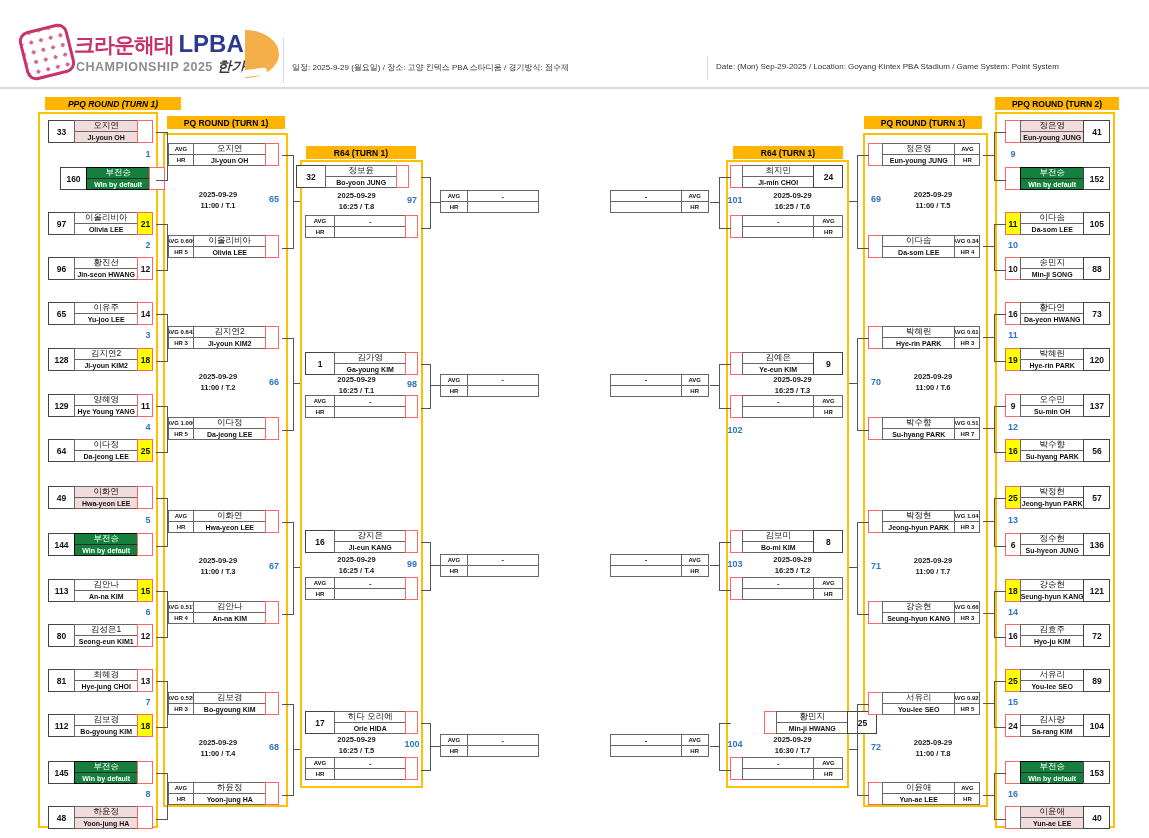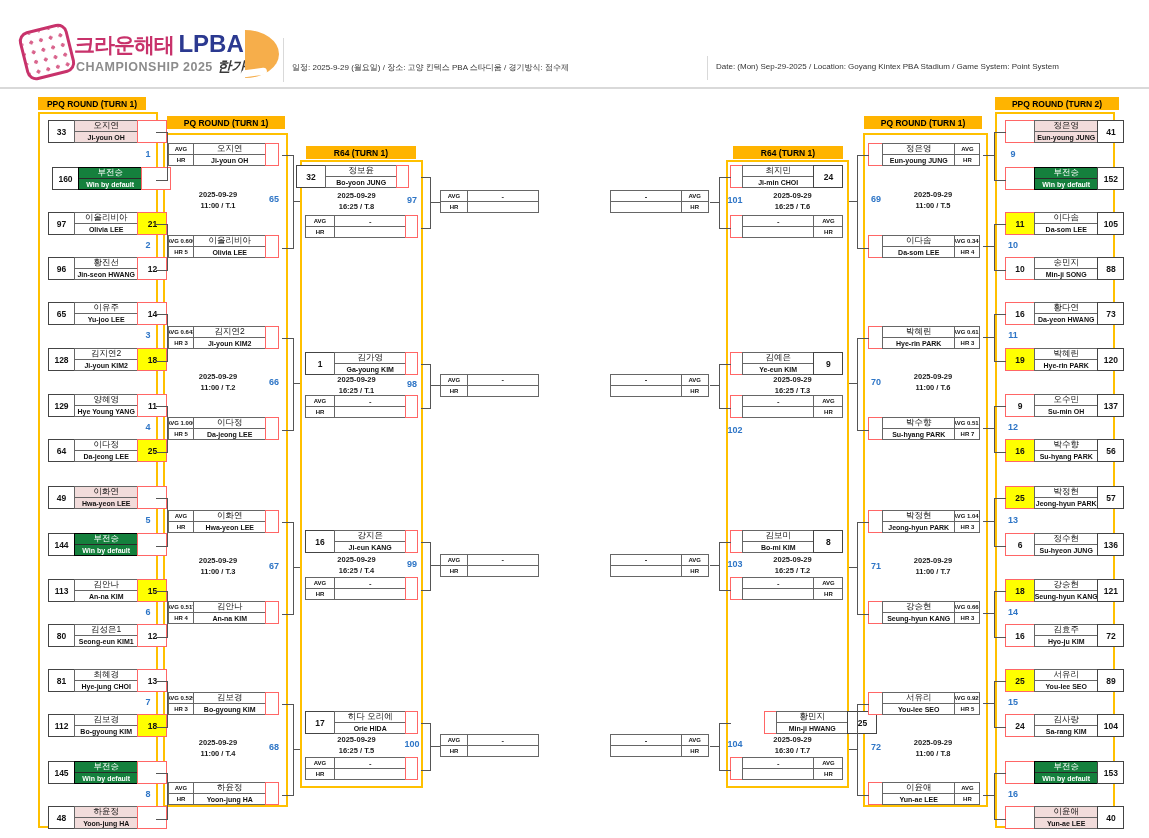--- a/index.html
+++ b/index.html
@@ -29,21 +29,21 @@
   .bx{box-sizing:border-box;background:#fff;}
   .seed{border:1.3px solid #444;display:flex;align-items:center;justify-content:center;font-size:8.5px;font-weight:bold;}
   .nm{border:1.3px solid #666;display:flex;flex-direction:column;}
   .nm .kr{flex:1;display:flex;align-items:center;justify-content:center;font-size:8.5px;border-bottom:1.3px solid #666;white-space:nowrap;overflow:hidden;}
   .nm .en{flex:1;display:flex;align-items:center;justify-content:center;font-size:7px;font-weight:bold;white-space:nowrap;overflow:hidden;}
   .vkr{font-size:7.5px !important;font-weight:bold;color:#333;}
   .sc{border:1.5px solid #f66;display:flex;align-items:center;justify-content:center;font-size:8.5px;font-weight:bold;}
   .avgc{border:1.3px solid #666;display:flex;flex-direction:column;}
   .avgc>div{flex:1;display:flex;align-items:center;justify-content:center;font-size:6px;font-weight:bold;white-space:nowrap;overflow:hidden;}
   .avgc>div:first-child{border-bottom:1.3px solid #666;}
-  .w13{width:13px}.w14{width:14px}.w15{width:15px}.w16{width:30px}.w26{width:26px}.w27{width:27px}
+  .w13{width:13px}.w14{width:14px}.w15{width:15px}.w16{width:16px}.w26{width:26px}.w27{width:27px}
   .w28{width:28px}.w30{width:30px}.w65{width:65px}.w72{width:72px}.w73{width:73px}.w74{width:74px}
   .pink .kr,.pink .en{background:#F2DCDB;}
   .bye{border-color:#000;background:#000;}
   .bye .kr,.bye .en{background:#15803d;color:#fff;border-color:#2a2a2a;}
   .ys{background:#FFFF00;}
   .num{position:absolute;text-align:center;color:#2E75C6;font-weight:bold;font-size:9px;}
   .dt{position:absolute;text-align:center;font-size:7.5px;font-weight:bold;color:#1a1a1a;line-height:11px;}
   .cl{position:absolute;border-top:1.2px solid #555;border-right:1.2px solid #555;border-bottom:1.2px solid #555;}
   .cr{position:absolute;border-top:1.2px solid #555;border-left:1.2px solid #555;border-bottom:1.2px solid #555;}
   .stub{position:absolute;border-top:1.2px solid #555;height:0;}
@@ -63,21 +63,21 @@
     <span class="brand-sub-kr">한가위</span>
   </div>
   <div class="crescent"></div>
   <div class="hline" style="left:283px;top:38px;width:1px;height:44px;"></div>
 
   <div class="info" style="left:292px;">일정: 2025-9-29 (월요일) / 장소: 고양 킨텍스 PBA 스타디움 / 경기방식: 점수제</div>
   <div class="hline" style="left:707px;top:56px;width:1px;height:24px;"></div>
   <div class="info" style="left:716px;">Date: (Mon) Sep-29-2025 / Location: Goyang Kintex PBA Stadium / Game System: Point System</div>
   <div class="hline" style="left:0;top:87px;width:1149px;height:2px;"></div>
 
-  <div class="chip" style="left:38px;top:97px;width:108px;">PPQ ROUND (TURN 1)</div>
+  <div class="chip" style="left:45px;top:97px;width:136px;font-style:italic;">PPQ ROUND (TURN 1)</div>
   <div class="chip" style="left:167px;top:116px;width:118px;">PQ ROUND (TURN 1)</div>
   <div class="chip" style="left:306px;top:146px;width:110px;">R64 (TURN 1)</div>
   <div class="chip" style="left:733px;top:146px;width:110px;">R64 (TURN 1)</div>
   <div class="chip" style="left:864px;top:116px;width:118px;">PQ ROUND (TURN 1)</div>
   <div class="chip" style="left:995px;top:97px;width:124px;">PPQ ROUND (TURN 2)</div>
 
   <div class="group" style="left:38px;top:112px;width:120px;height:716px;"></div>
   <div class="group" style="left:163px;top:133px;width:125px;height:674px;"></div>
   <div class="group" style="left:300px;top:160px;width:123px;height:628px;"></div>
   <div class="group" style="left:726px;top:160px;width:123px;height:628px;"></div>
@@ -85,21 +85,21 @@
   <div class="group" style="left:995px;top:112px;width:120px;height:716px;"></div>
 
   <div class="entry" style="left:48px;top:120px">
     <div class="bx seed w27">33</div>
     <div class="bx nm w65 pink">
       <div class="kr">오지연</div>
       <div class="en">Ji-youn OH</div>
     </div>
     <div class="bx sc w16"></div>
   </div>
-  <div class="entry" style="left:52px;top:167px">
+  <div class="entry" style="left:60px;top:167px">
     <div class="bx seed w27">160</div>
     <div class="bx nm w65 bye">
       <div class="kr">부전승</div>
       <div class="en">Win by default</div>
     </div>
     <div class="bx sc w16"></div>
   </div>
   <div class="entry" style="left:48px;top:212px">
     <div class="bx seed w27">97</div>
     <div class="bx nm w65">

